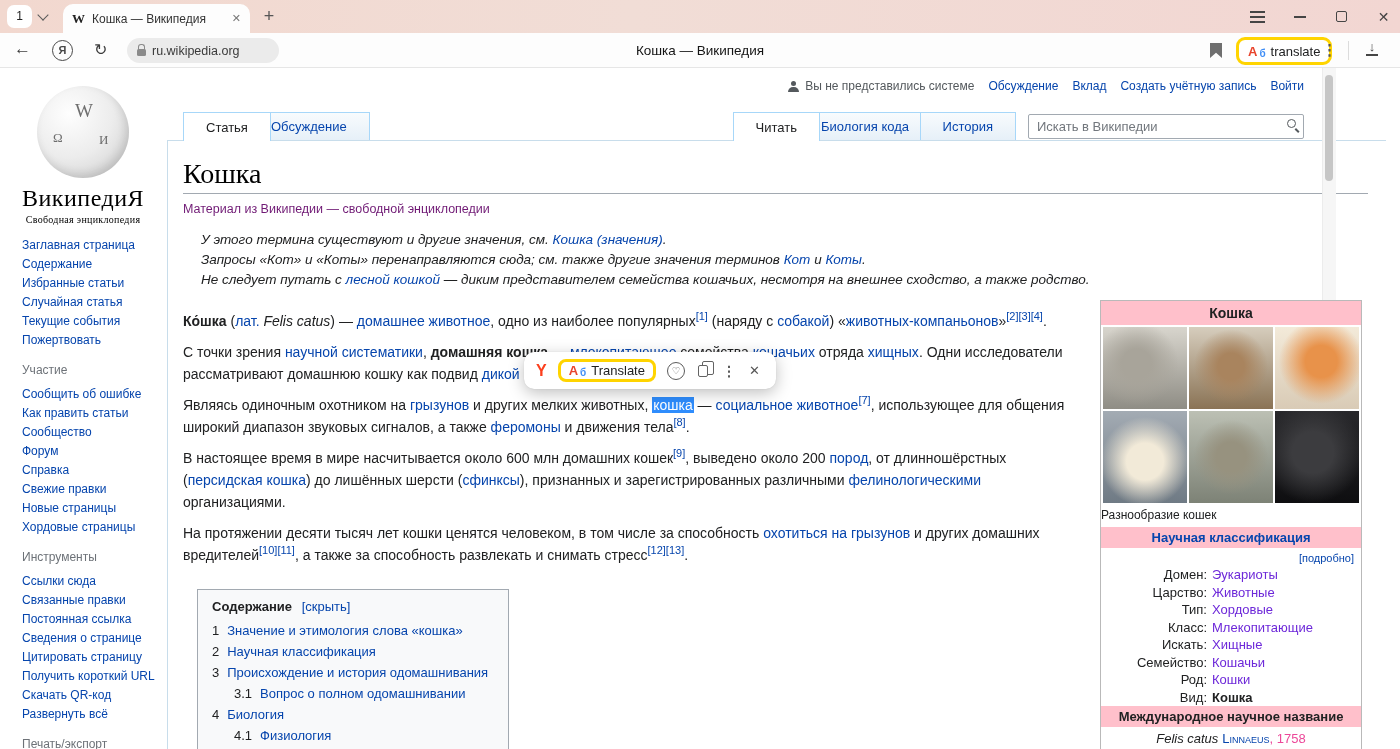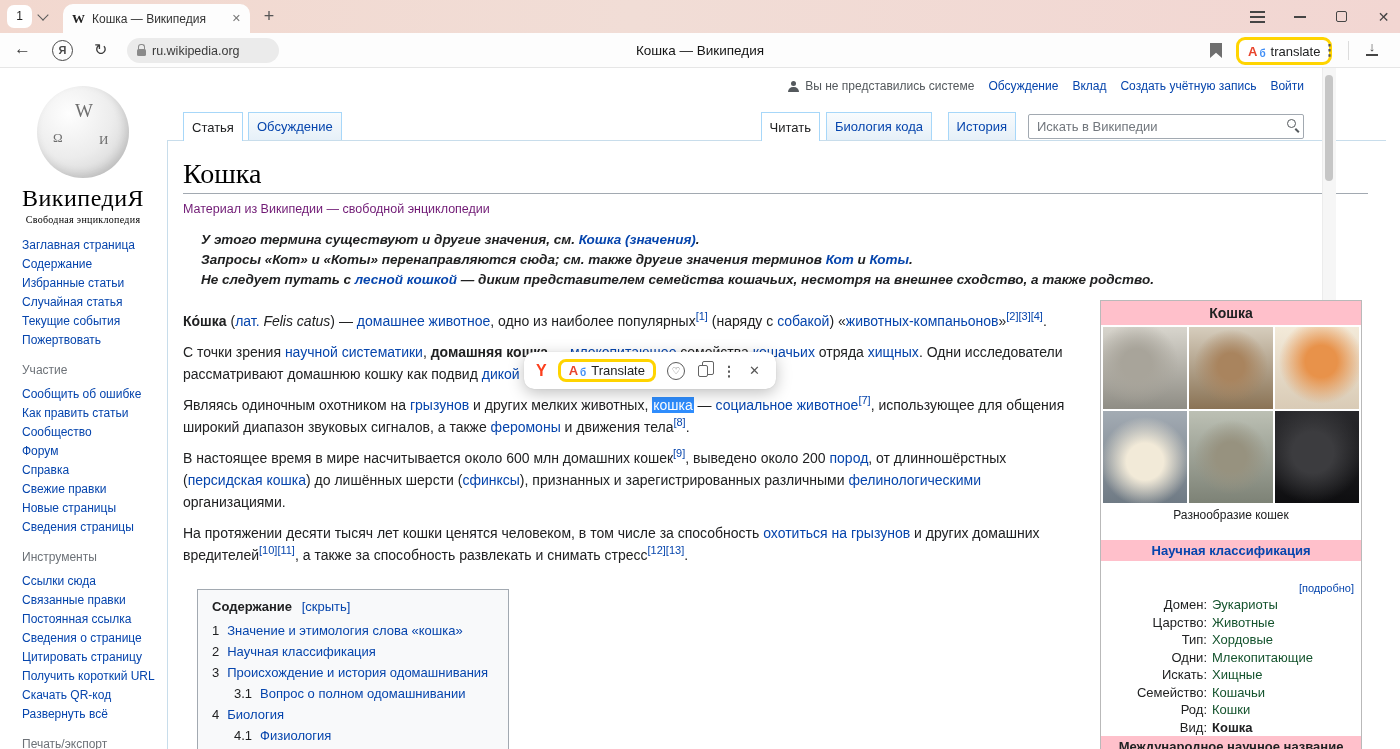--- a/index.html
+++ b/index.html
@@ -63,21 +63,21 @@
 
   
   .userbar { position:absolute; top:11px; right:32px; display:flex; align-items:center; gap:14px; font-size:12px; }
   .person { width:11px; height:11px; position:relative; margin-right:-8px; }
   .person::before { content:''; position:absolute; left:3px; top:0; width:5px; height:5px; border-radius:50%; background:#54595d; }
   .person::after { content:''; position:absolute; left:0; top:6px; width:11px; height:5px; border-radius:5px 5px 0 0; background:#54595d; }
   .ub-gray { color:#54595d; }
   .ub-link { color:#0645ad; }
 
   
-  .wtab { position:absolute; top:44px; height:28px; display:flex; align-items:center; padding:0 8px;
+  .wtab { position:absolute; top:44px; height:28px; display:flex; align-items:center; padding:0 22px;
     font-size:13px; border:1px solid #a7d7f9; border-bottom:none; cursor:pointer;
     background:linear-gradient(#f8fbfd,#e6f0f8); color:#0645ad; white-space:nowrap; }
   .wtab.sel { background:#fff; color:#202122; height:29px; z-index:3; }
   .searchbox { position:absolute; top:46px; right:32px; width:276px; height:25px; }
   .searchbox input { width:100%; height:100%; border:1px solid #a2a9b1; border-radius:2px;
     font-size:13px; padding:0 28px 0 8px; color:#202122; font-family:"Liberation Sans",sans-serif; }
   .searchbox input::placeholder { color:#72777d; }
   .mag { position:absolute; right:8px; top:5px; width:9px; height:9px; border:1.8px solid #54595d;
     border-radius:50%; cursor:pointer; }
   .mag::after { content:''; position:absolute; left:8px; top:8px; width:5px; height:1.8px;
@@ -96,21 +96,21 @@
   .wordsub { font-family:"Liberation Serif", serif; font-size:10px; color:#000; margin-top:2px; letter-spacing:.3px; }
   .nav { position:absolute; left:22px; top:168px; width:134px; font-size:12px; line-height:19px; }
   .nav a { display:block; color:#0645ad; }
   .nav-heading { color:#6d7278; margin:11px 0 5px; font-size:12px; }
 
   
   .article { position:absolute; left:183px; top:82px; width:1185px; }
   h1.page-h1 { font-family:"Liberation Serif", serif; font-size:28px; font-weight:normal; color:#000;
     margin-top:8px; padding-bottom:3px; border-bottom:1px solid #a2a9b1; }
   .subtitle { font-size:12.5px; margin-top:8px; color:#701a75; }
-  .hatnotes { margin:14px 0 20px 18px; font-style:italic; font-weight:bold; font-size:13.5px; line-height:20px; }
+  .hatnotes { margin:14px 0 20px 18px; font-style:italic; font-weight:normal; font-size:13.5px; line-height:20px; }
   .para { width:902px; font-size:14px; line-height:22px; margin:9px 0; }
   .sg-t {} .sg-b { font-weight:bold; } .sg-i { font-style:italic; }
   .sg-l { color:#0645ad; cursor:pointer; }
   sup.sg-s { color:#0645ad; font-size:11px; line-height:0; cursor:pointer; }
   .sg-x { background:#2f8dfd; color:#fff; padding:0 1px; }
 
   
   .toc { display:inline-block; margin:14px 0 0 14px; border:1px solid #a2a9b1; background:#f8f9fa;
     padding:9px 20px 12px 14px; font-size:13px; }
   .toc-title-row { margin-bottom:6px; }
@@ -126,27 +126,27 @@
     border:1px solid #b9b9b9; font-size:13px; z-index:5; }
   .ib-title { background:#ffc0cb; text-align:center; font-weight:bold; font-size:14px; padding:4px 0; }
   .ib-images { display:grid; grid-template-columns:1fr 1fr 1fr; grid-template-rows:82px 92px; gap:2px; padding:2px; }
   .cat { cursor:pointer; }
   .cat1 { background:radial-gradient(circle at 40% 45%, #a8a49a 22%, rgba(0,0,0,0) 62%), linear-gradient(#d8d5cd,#8f8d85); }
   .cat2 { background:radial-gradient(circle at 50% 48%, #a9845e 22%, rgba(0,0,0,0) 62%), linear-gradient(#d6cdbd,#8a7355); }
   .cat3 { background:radial-gradient(circle at 55% 42%, #e8924a 24%, rgba(0,0,0,0) 64%), linear-gradient(#f3ead9,#d9cbb6); }
   .cat4 { background:radial-gradient(circle at 50% 55%, #f2ead8 28%, rgba(0,0,0,0) 68%), linear-gradient(#a3abb3,#6f7a84); }
   .cat5 { background:radial-gradient(circle at 50% 50%, #97927f 24%, rgba(0,0,0,0) 60%), linear-gradient(#bcc0b4,#7d8276); }
   .cat6 { background:radial-gradient(circle at 45% 45%, #3c3c3f 30%, rgba(0,0,0,0) 74%), linear-gradient(#28282b,#0e0e10); }
-  .ib-caption { text-align:center; font-size:12px; padding:3px 0 18px; }
+  .ib-caption { font-size:12px; padding:3px 0 5px; }
   .ib-header { background:#ffc0cb; text-align:center; font-weight:bold; padding:3px 2px; }
   .ib-header.link { color:#0645ad; cursor:pointer; }
-  .ib-details { text-align:right; font-size:11px; padding:21px 7px 2px; color:#0645ad; cursor:pointer; }
+  .ib-details { text-align:right; font-size:11px; padding:4px 7px 2px; color:#0645ad; cursor:pointer; }
   .tax-row { display:flex; line-height:17.5px; }
   .tax-k { width:106px; text-align:right; margin-right:5px; color:#202122; }
-  .tax-v { color:#14532d; cursor:pointer; }
+  .tax-v { color:#6d28d9; cursor:pointer; }
   .tax-v.bold { color:#202122; font-weight:bold; cursor:default; }
   .ib-sci { text-align:center; padding:4px 2px; }
   .sci-genus { font-style:italic; color:#202122; }
   .sci-author { font-variant:small-caps; color:#0645ad; cursor:pointer; margin-left:4px; }
   .sci-year { color:#ec4899; cursor:pointer; }
 
   
   .tpopup { position:absolute; left:524px; top:284px; width:252px; height:37px; background:#fff;
     border-radius:10px; box-shadow:0 4px 16px rgba(0,0,0,.25), 0 0 1px rgba(0,0,0,.18);
     display:flex; align-items:center; gap:11px; padding:0 12px; z-index:20; }
@@ -258,21 +258,21 @@
     <a>Пожертвовать</a>
 
     <div class="nav-heading">Участие</div>
     <a>Сообщить об ошибке</a>
     <a>Как править статьи</a>
     <a>Сообщество</a>
     <a>Форум</a>
     <a>Справка</a>
     <a>Свежие правки</a>
     <a>Новые страницы</a>
-    <a>Сведения страницы</a>
+    <a>Хордовые страницы</a>
 
     <div class="nav-heading">Инструменты</div>
     <a>Ссылки сюда</a>
     <a>Связанные правки</a>
     <a>Постоянная ссылка</a>
     <a>Сведения о странице</a>
     <a>Цитировать страницу</a>
     <a>Получить короткий URL</a>
     <a>Скачать QR-код</a>
     <a>Развернуть всё</a>
@@ -331,21 +331,21 @@
       </div>
     <div class="tax-row">
         <span class="tax-k">Царство:</span>
         <a class="tax-v">Животные</a>
       </div>
     <div class="tax-row">
         <span class="tax-k">Тип:</span>
         <a class="tax-v">Хордовые</a>
       </div>
     <div class="tax-row">
-        <span class="tax-k">Одни:</span>
+        <span class="tax-k">Класс:</span>
         <a class="tax-v">Млекопитающие</a>
       </div>
     <div class="tax-row">
         <span class="tax-k">Искать:</span>
         <a class="tax-v">Хищные</a>
       </div>
     <div class="tax-row">
         <span class="tax-k">Семейство:</span>
         <a class="tax-v">Кошачьи</a>
       </div>

